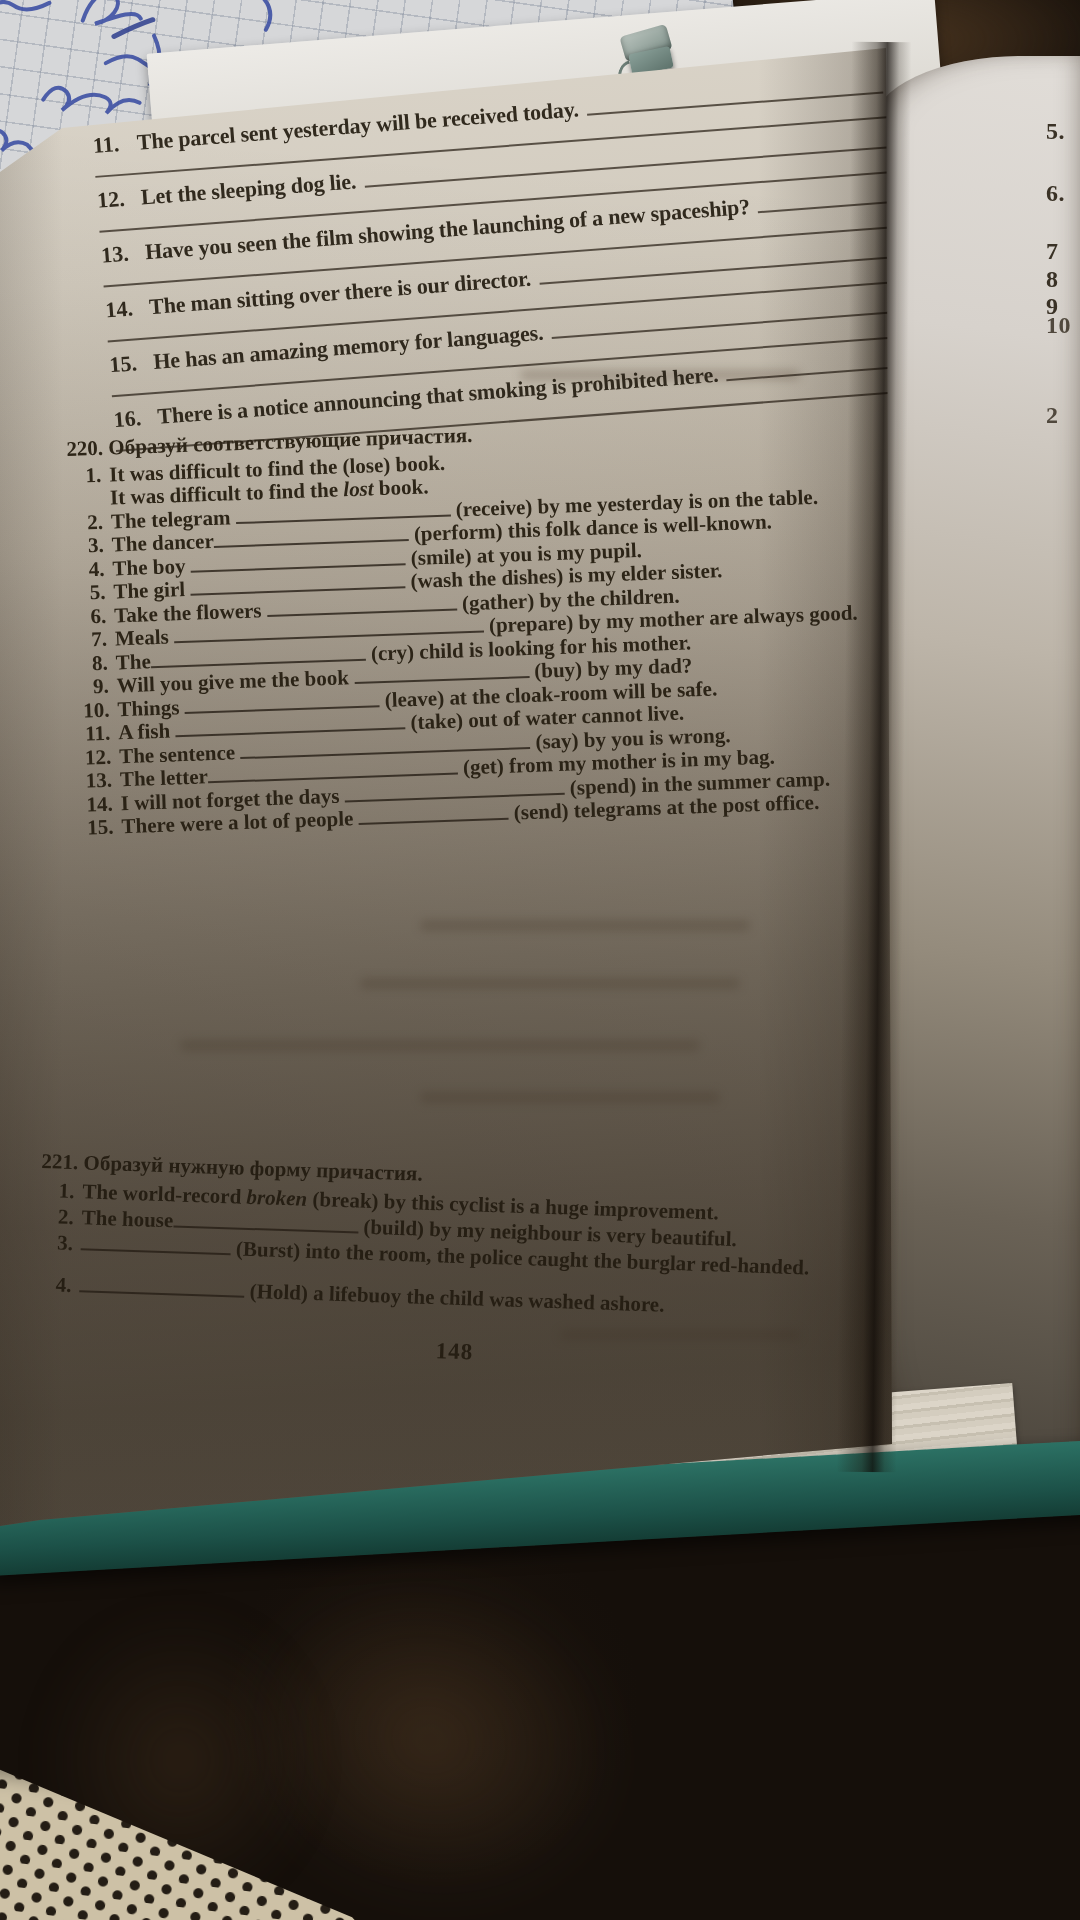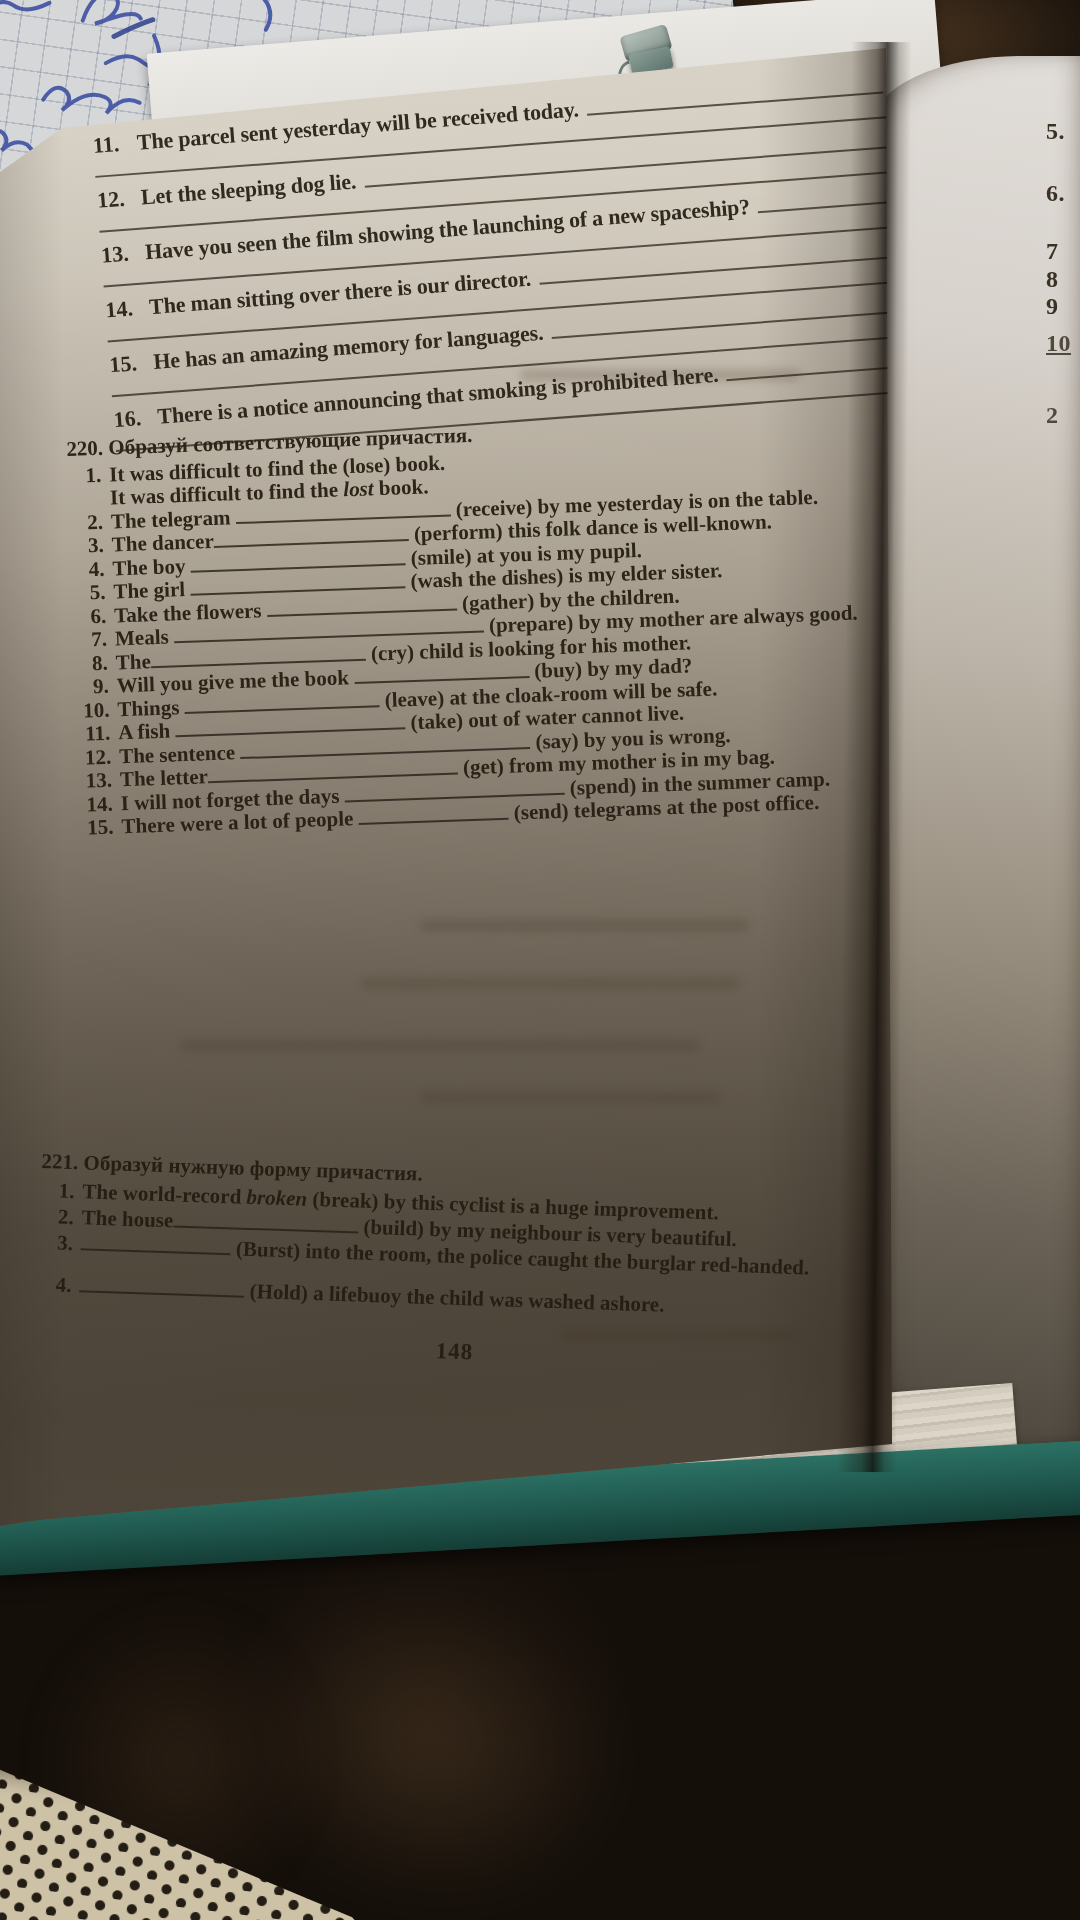--- a/index.html
+++ b/index.html
@@ -162,21 +162,21 @@
   <div class="clip-a"></div>
   <div class="clip-b"></div>
 </div>
 
 <div class="right-page" id="right-page">
     <span class="opp-num" style="top: 62px; opacity: 1;">5.</span>
     <span class="opp-num" style="top: 124px; opacity: 1;">6.</span>
     <span class="opp-num" style="top: 182px; opacity: 1;">7</span>
     <span class="opp-num" style="top: 210px; opacity: 1;">8</span>
     <span class="opp-num" style="top: 237px; opacity: 1;">9</span>
-    <span class="opp-num" style="top: 274px; opacity: 0.85; text-decoration: underline;">10</span>
+    <span class="opp-num" style="top: 256px; opacity: 0.85;">10</span>
     <span class="opp-num" style="top: 346px; opacity: 0.85;">2</span>
   </div>
 
 <div class="left-page">
   <div class="smudge" style="left:420px;top:880px;width:330px;height:11px;"></div>
   <div class="smudge" style="left:360px;top:938px;width:380px;height:11px;"></div>
   <div class="smudge" style="left:180px;top:1000px;width:520px;height:11px;"></div>
   <div class="smudge" style="left:420px;top:1052px;width:300px;height:11px;"></div>
   <div class="smudge" style="left:520px;top:330px;width:280px;height:10px;"></div>
   <div class="smudge" style="left:560px;top:1290px;width:240px;height:10px;"></div>

